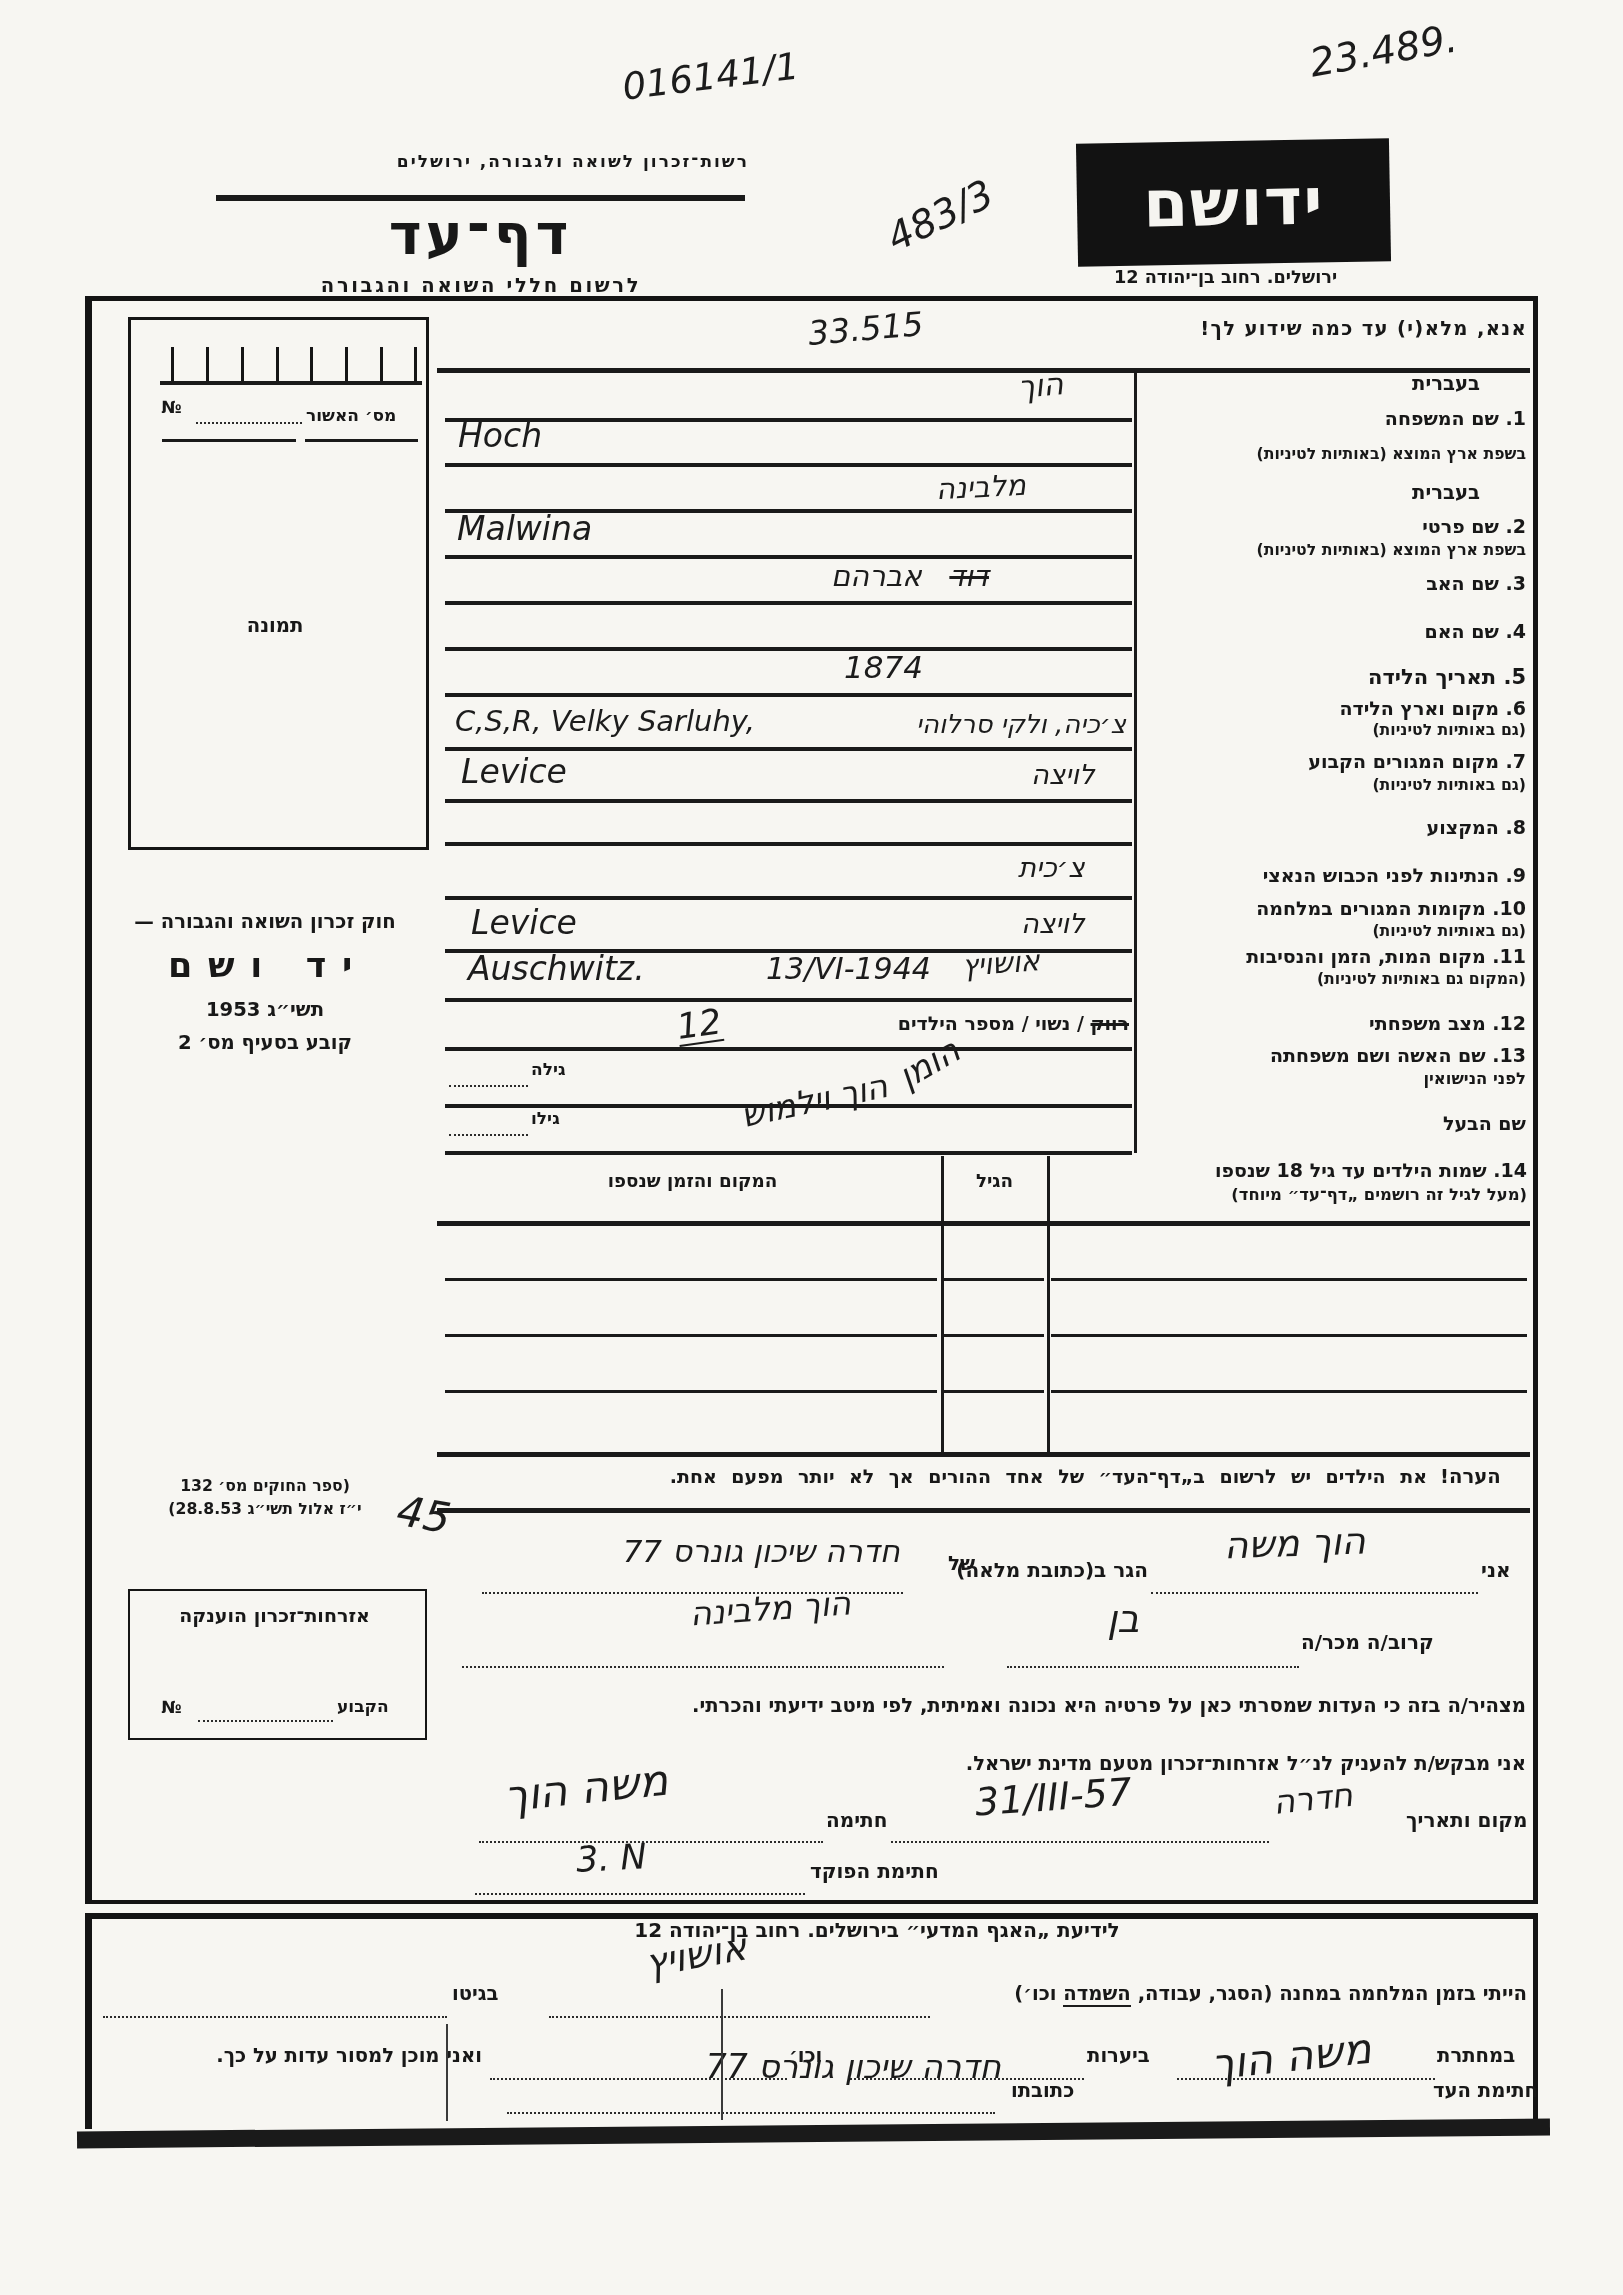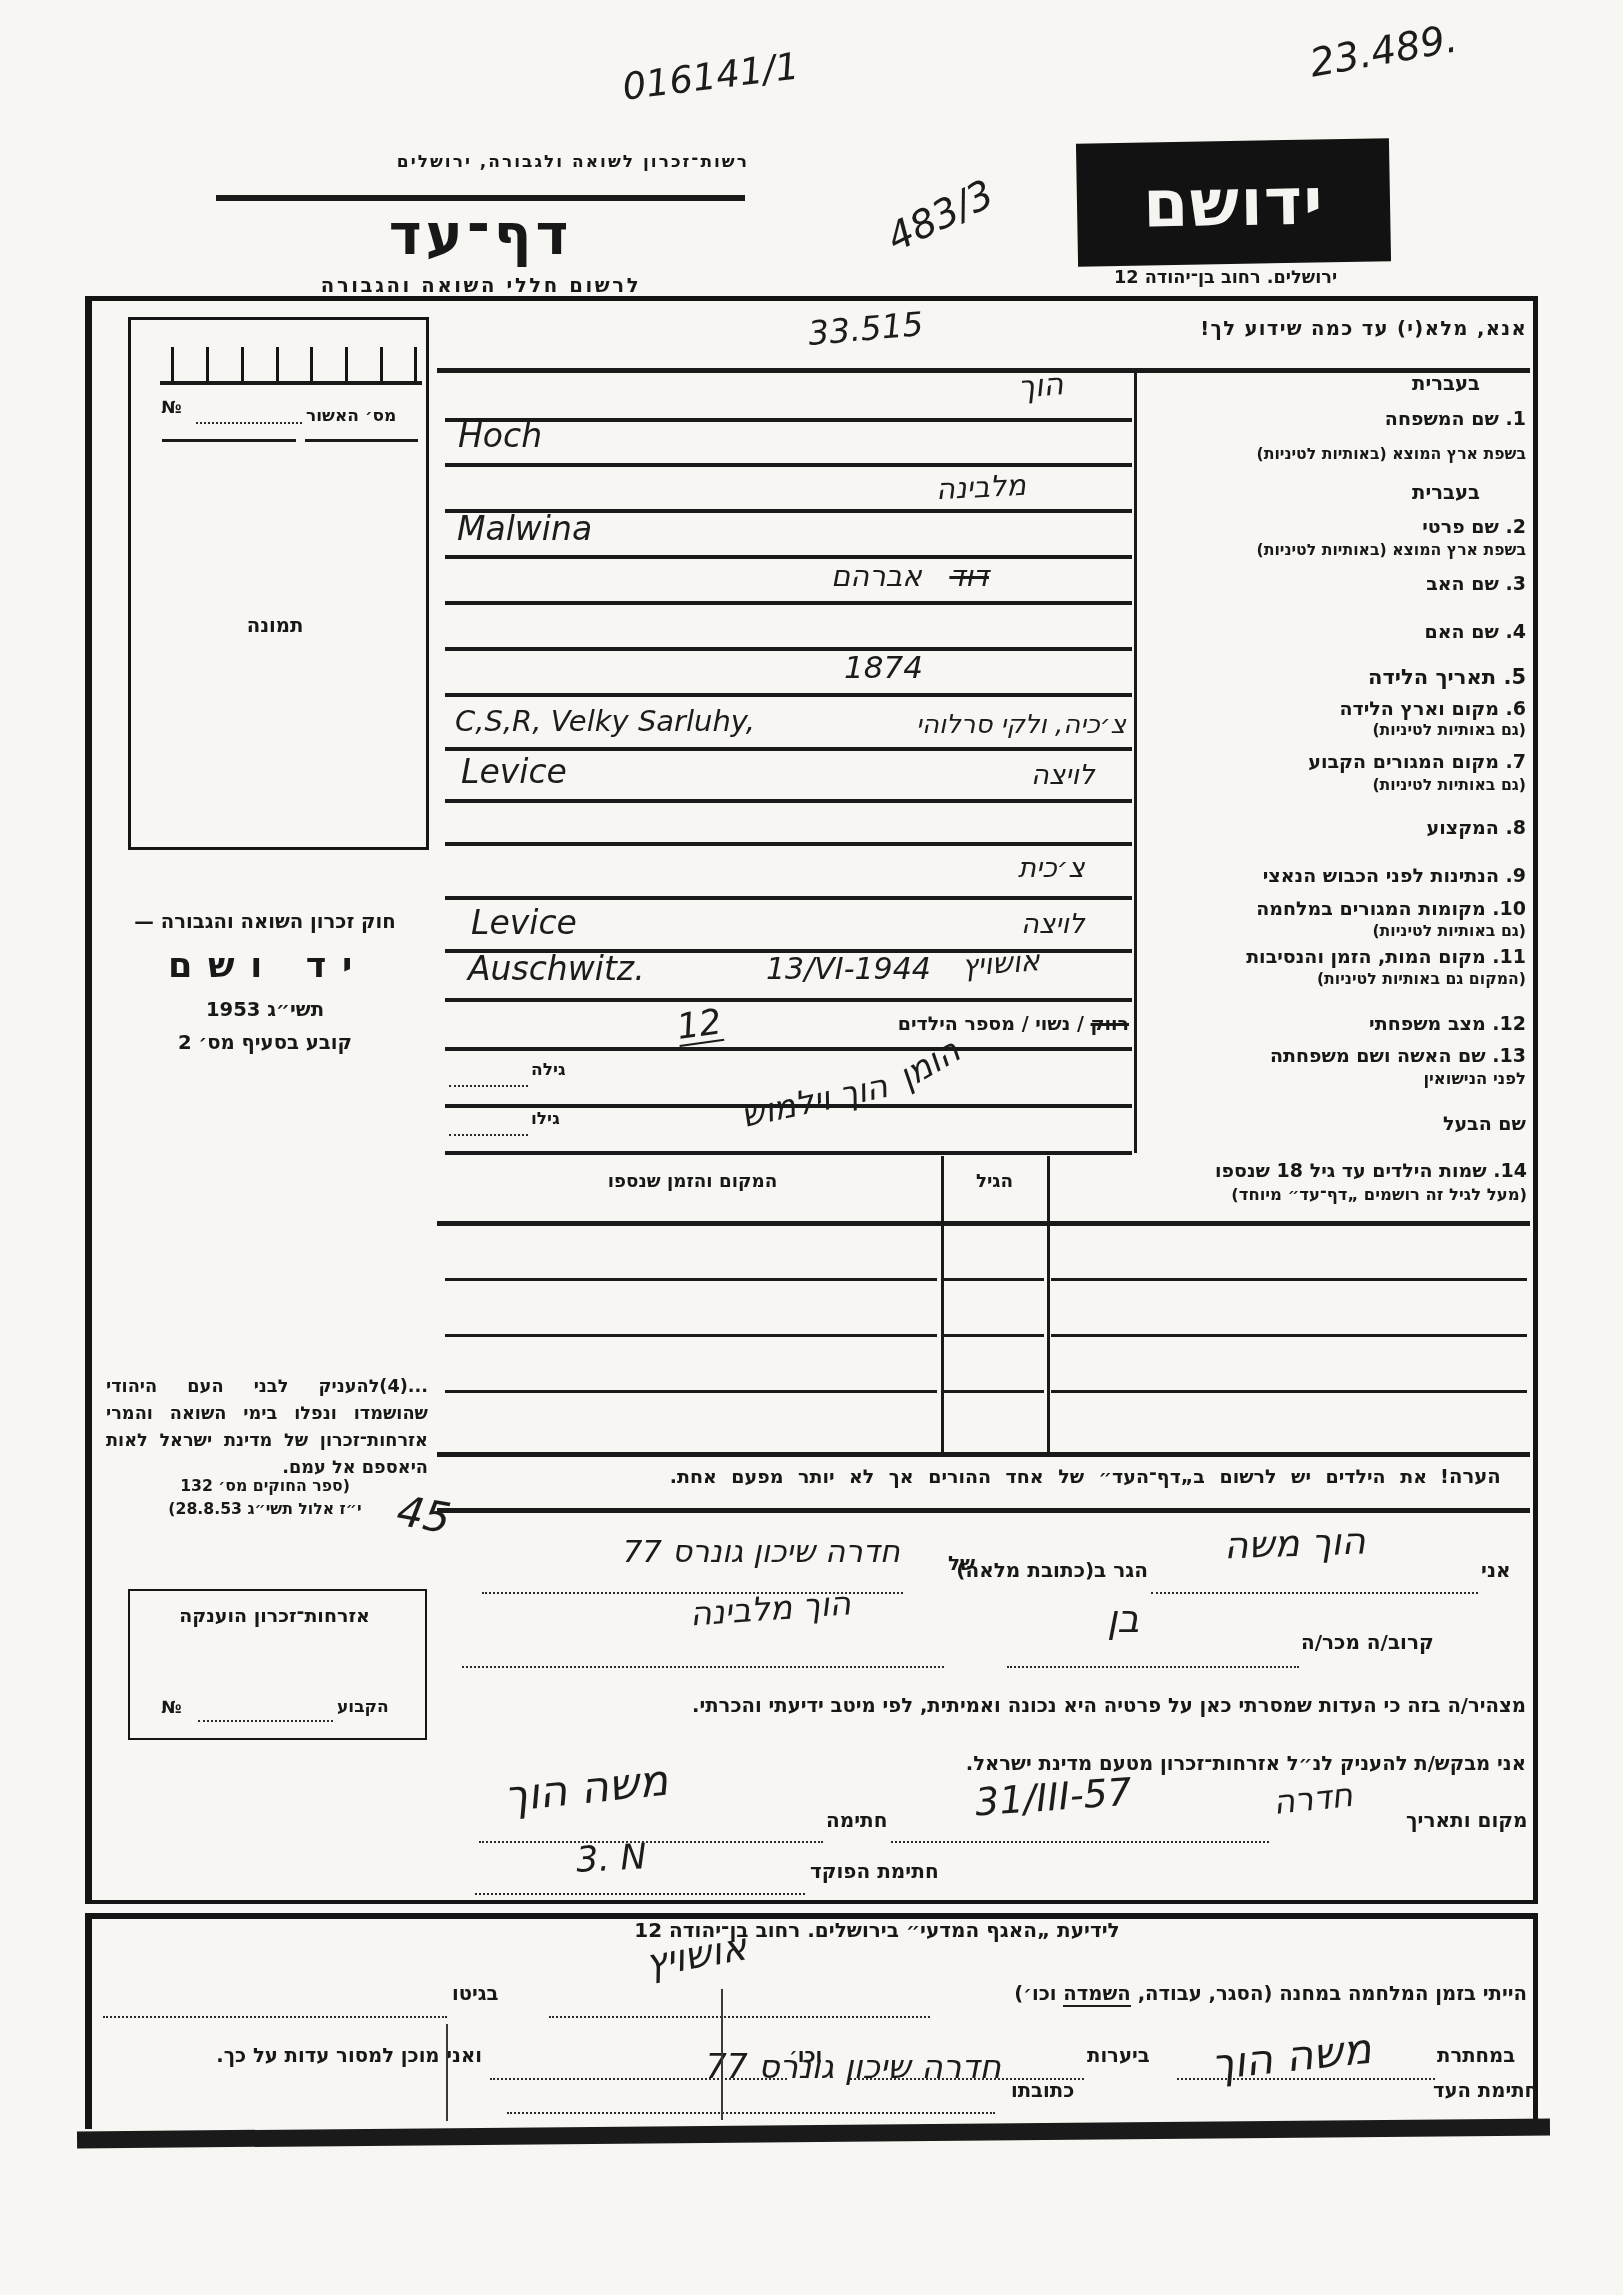--- a/index.html
+++ b/index.html
@@ -57,21 +57,20 @@
   <div class="p" style="left:161px;top:398px;font-size:17px;">№</div>
   <div class="dt" style="left:196px;top:422px;width:106px;"></div>
   <div class="ln" style="left:162px;top:439px;width:134px;height:3.3px;"></div>
   <div class="ln" style="left:305px;top:439px;width:113px;height:3.3px;"></div>
   <div class="p rt ctr" style="left:216px;top:615px;width:118px;font-size:19.6px;">תמונה</div>
 
   <div class="p rt ctr" style="left:111px;top:911px;width:308px;font-size:19.6px;">חוק זכרון השואה והגבורה —</div>
   <div class="p rt ctr" style="left:137px;top:945px;width:262px;font-size:35px;letter-spacing:15.7px;">יד ושם</div>
   <div class="p rt ctr" style="left:111px;top:999px;width:308px;font-size:19.6px;">תשי״ג 1953</div>
   <div class="p rt ctr" style="left:111px;top:1032px;width:308px;font-size:19.6px;">קובע בסעיף מס׳ 2</div>
-  <div class="p rt jus" style="left:106px;top:1373px;width:322px;font-size:17.7px;line-height:1.52;">‏...(4)להעניק לבני העם היהודי שהושמדו ונפלו בימי השואה והמרי אזרחות־זכרון של מדינת ישראל לאות היאספם אל עמם.</div>
   <div class="p rt ctr" style="left:121px;top:1477px;width:288px;font-size:15.7px;">(ספר החוקים מס׳ 132</div>
   <div class="p rt ctr" style="left:121px;top:1500px;width:288px;font-size:15.7px;">י״ז אלול תשי״ג 28.8.53)</div>
 
   <div class="bx" style="left:128px;top:1589px;width:295px;height:147px;border-width:2.6px;"></div>
   <div class="p rt ctr" style="left:137px;top:1605px;width:275px;font-size:19px;">אזרחות־זכרון הוענקה</div>
   <div class="p rt" style="left:337px;top:1697px;font-size:17px;">הקבוע</div>
   <div class="dt" style="left:198px;top:1720px;width:135px;"></div>
   <div class="p" style="left:161px;top:1698px;font-size:17px;">№</div>
 
   <div class="ln" style="left:437px;top:368px;width:1093px;height:5.2px;"></div>

